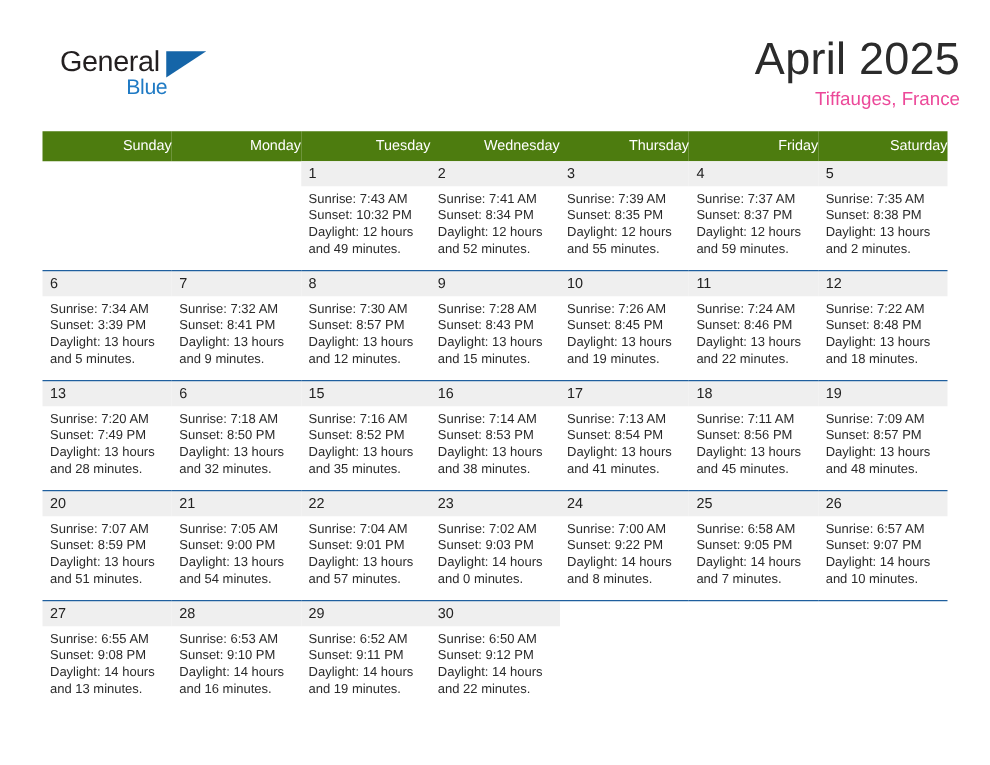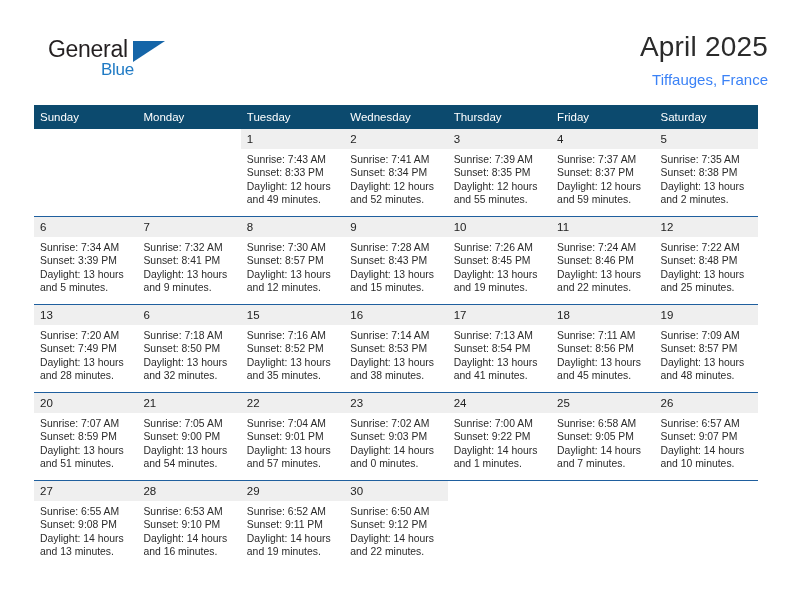--- a/index.html
+++ b/index.html
@@ -64,48 +64,48 @@
     border-bottom: 21px solid transparent;
   }
 
   .title-block {
     position: absolute;
     right: 36px;
     top: 30px;
     text-align: right;
   }
   .cal-title {
-    font-size: 28px;
+    font-size: 36px;
     font-weight: normal;
     color: #2b2b2b;
     line-height: 34px;
     letter-spacing: 0.2px;
   }
   .cal-subtitle {
     margin-top: 7px;
     font-size: 15px;
-    color: #3b82f6;
+    color: #ec4899;
     line-height: 18px;
   }
 
   
   .calendar {
     position: absolute;
     left: 34px;
     top: 105px;
     width: 724px;
     border-collapse: collapse;
     table-layout: fixed;
   }
   .calendar th {
-    background: #0c4a6e;
+    background: #4d7c0f;
     color: #ffffff;
     font-weight: normal;
     font-size: 11.5px;
-    text-align: left;
+    text-align: right;
     padding: 5px 0 5px 6px;
     line-height: 14px;
     border: none;
   }
   .calendar td {
     vertical-align: top;
     padding: 0;
     border: none;
     border-top: 1.6px solid #1f5f9e;
     height: 87px;
@@ -184,21 +184,21 @@
           <td class="cell-blank">
             <div class="cell-inner">
               <div class="daynum empty"></div>
             </div>
           </td>
           <td>
             <div class="cell-inner">
               <div class="daynum">1</div>
               <div class="details">
                 <div>Sunrise: 7:43 AM</div>
-                <div>Sunset: 8:33 PM</div>
+                <div>Sunset: 10:32 PM</div>
                 <div>Daylight: 12 hours</div>
                 <div>and 49 minutes.</div>
               </div>
             </div>
           </td>
           <td>
             <div class="cell-inner">
               <div class="daynum">2</div>
               <div class="details">
                 <div>Sunrise: 7:41 AM</div>
@@ -309,21 +309,21 @@
               </div>
             </div>
           </td>
           <td>
             <div class="cell-inner">
               <div class="daynum">12</div>
               <div class="details">
                 <div>Sunrise: 7:22 AM</div>
                 <div>Sunset: 8:48 PM</div>
                 <div>Daylight: 13 hours</div>
-                <div>and 25 minutes.</div>
+                <div>and 18 minutes.</div>
               </div>
             </div>
           </td>
         </tr>
         <tr class="week-row">
           <td>
             <div class="cell-inner">
               <div class="daynum">13</div>
               <div class="details">
                 <div>Sunrise: 7:20 AM</div>
@@ -445,21 +445,21 @@
               </div>
             </div>
           </td>
           <td>
             <div class="cell-inner">
               <div class="daynum">24</div>
               <div class="details">
                 <div>Sunrise: 7:00 AM</div>
                 <div>Sunset: 9:22 PM</div>
                 <div>Daylight: 14 hours</div>
-                <div>and 1 minutes.</div>
+                <div>and 8 minutes.</div>
               </div>
             </div>
           </td>
           <td>
             <div class="cell-inner">
               <div class="daynum">25</div>
               <div class="details">
                 <div>Sunrise: 6:58 AM</div>
                 <div>Sunset: 9:05 PM</div>
                 <div>Daylight: 14 hours</div>

